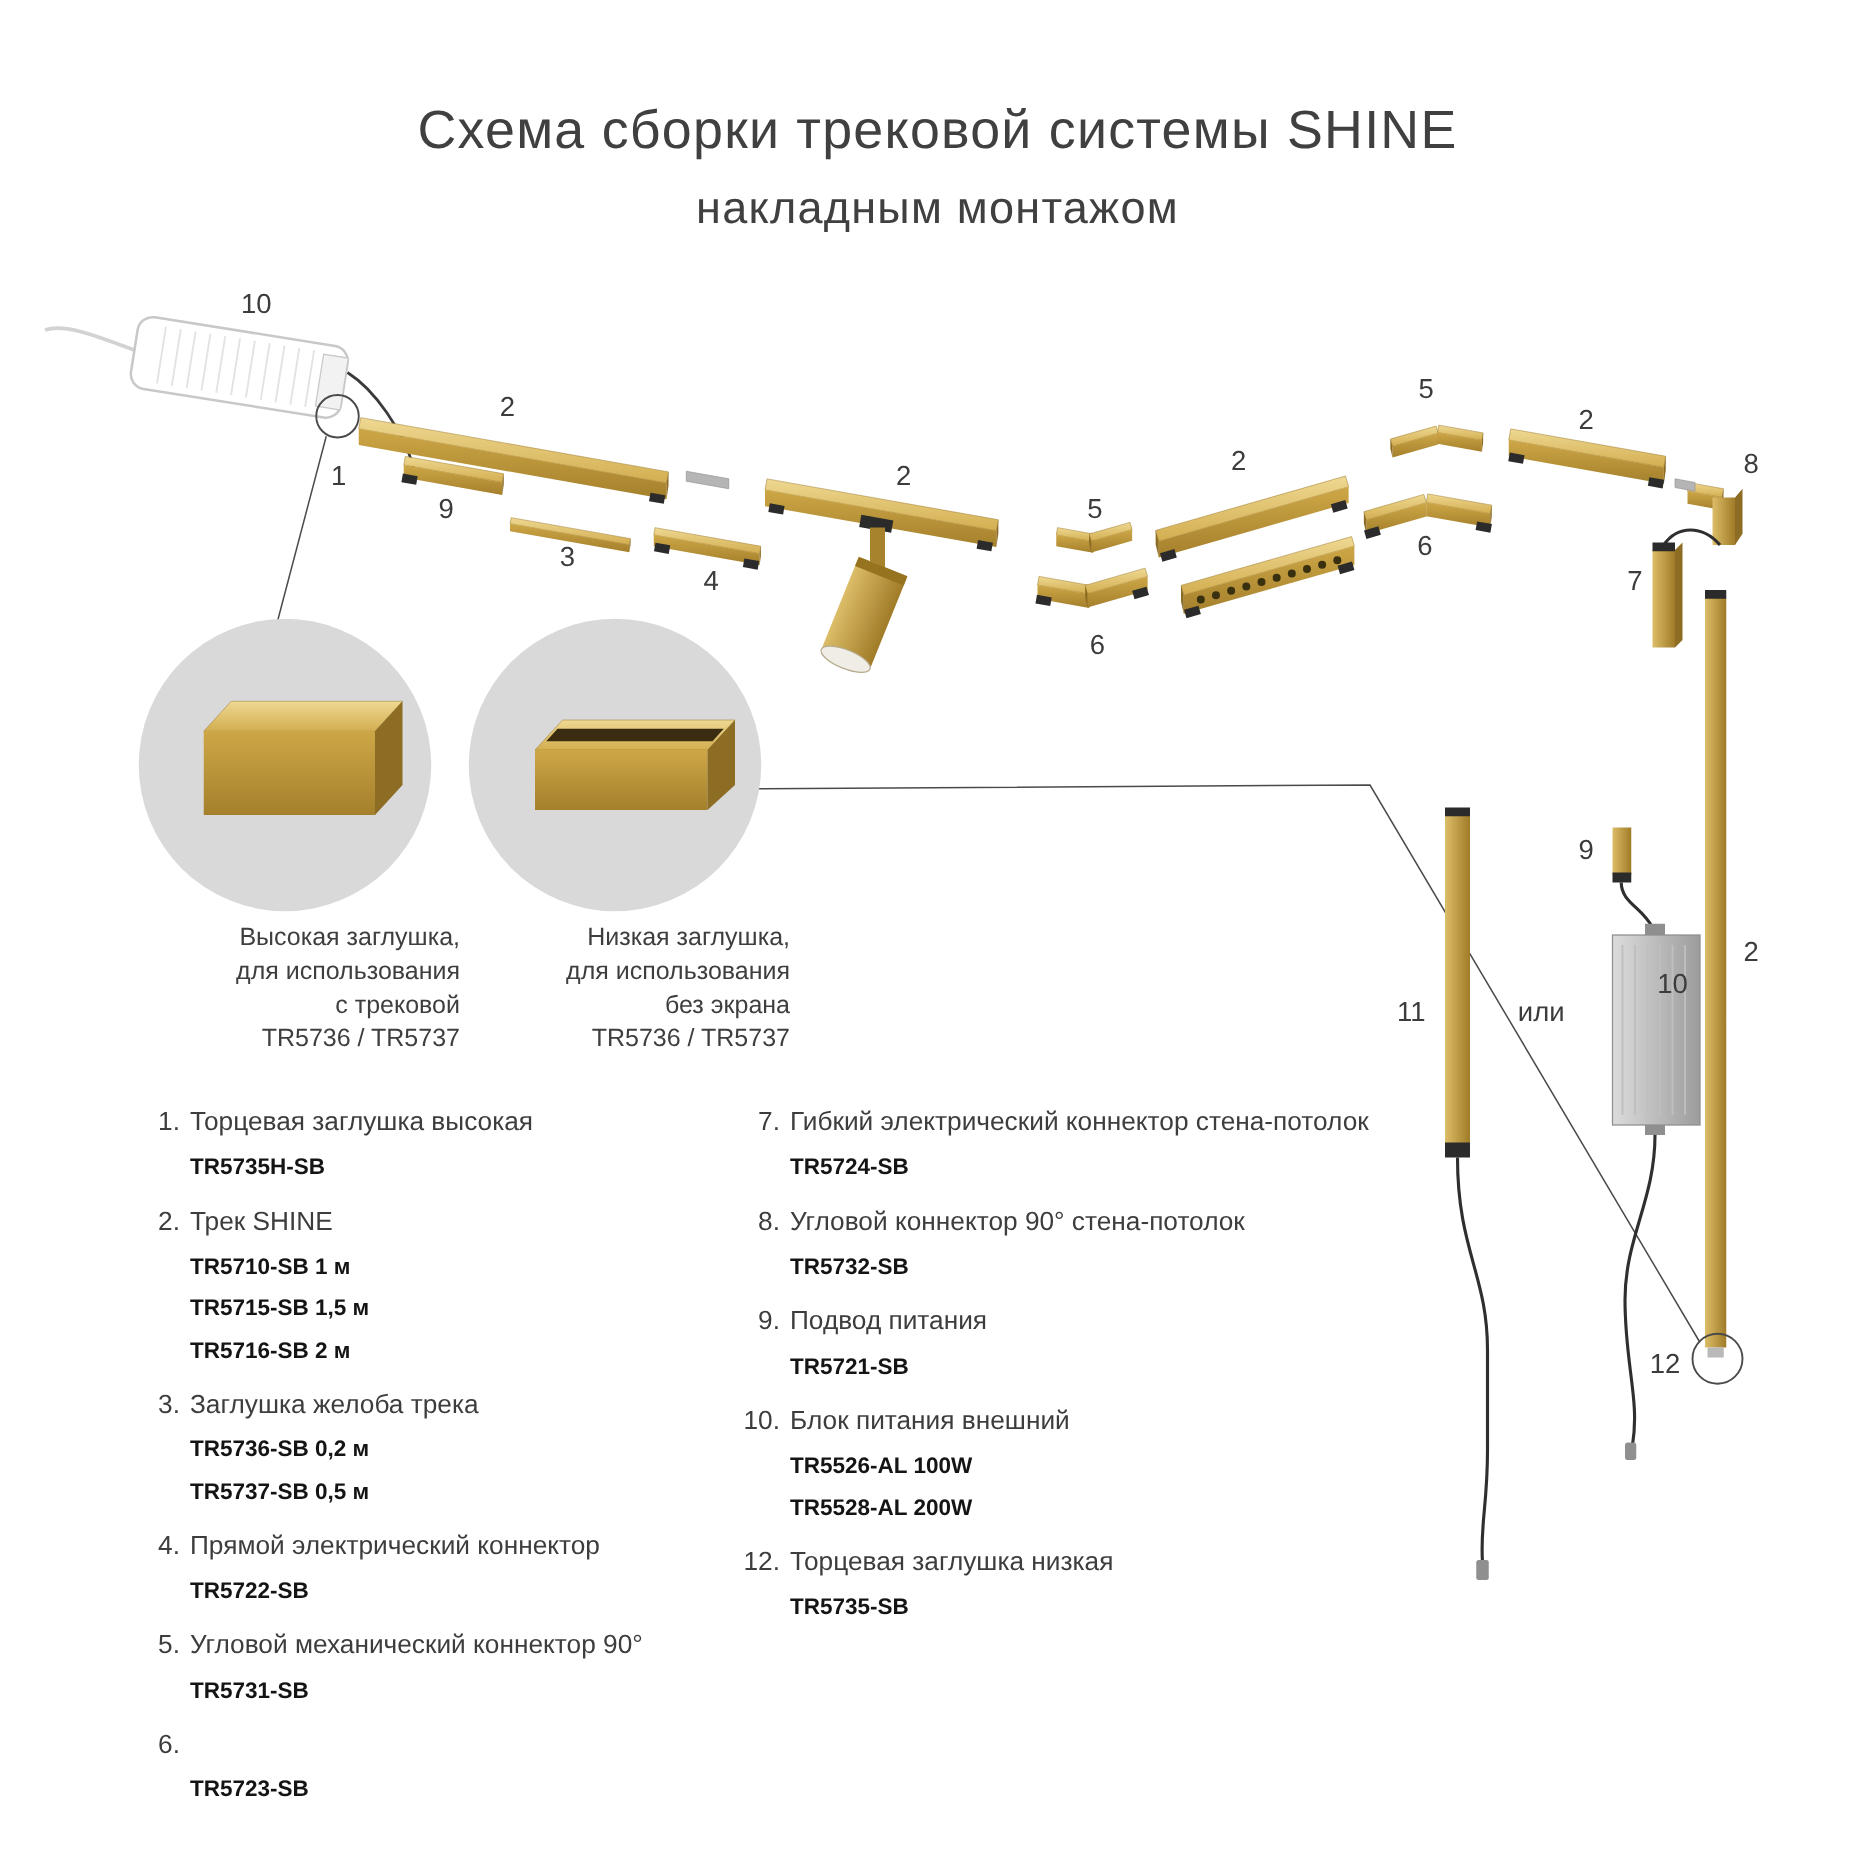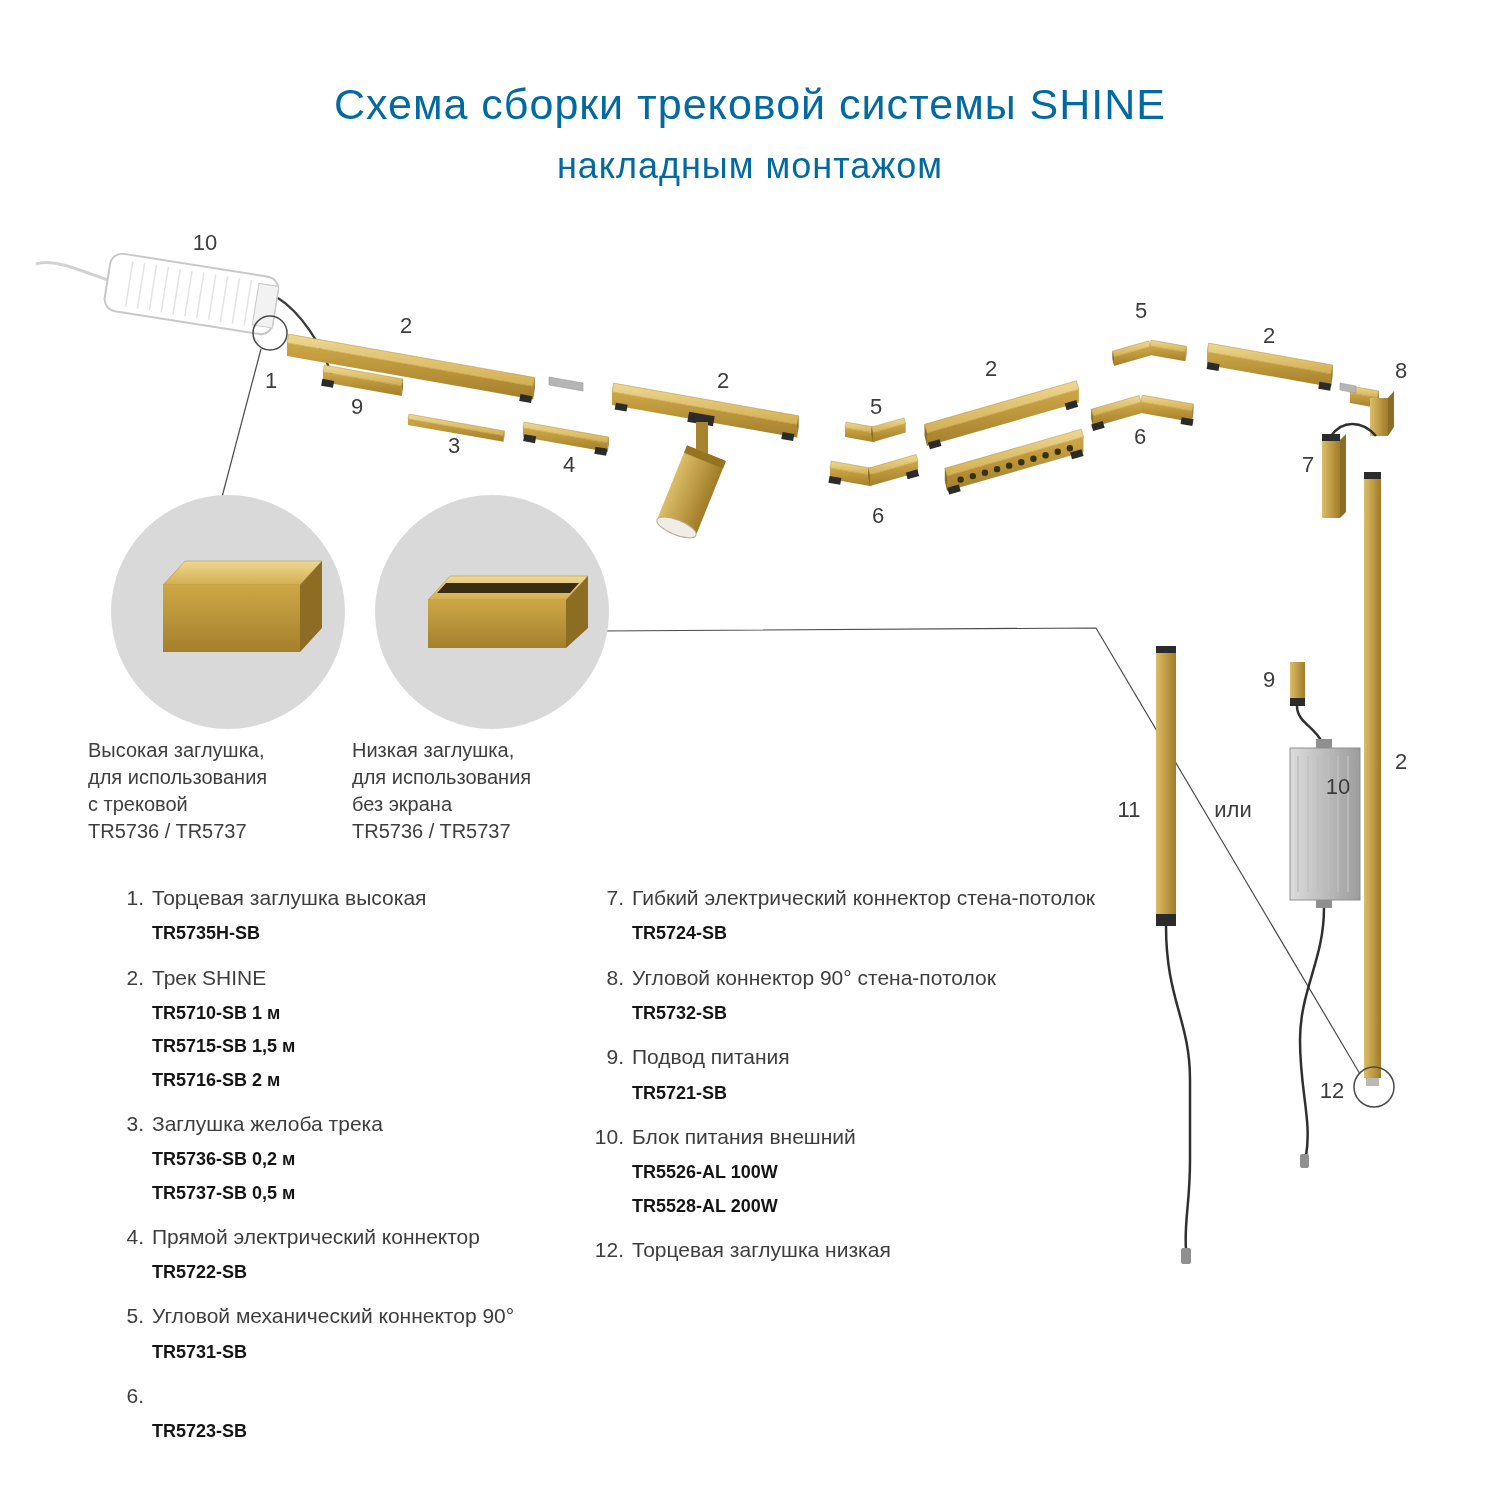--- a/index.html
+++ b/index.html
@@ -1,23 +1,23 @@
 <!DOCTYPE html>
 <html><head>
 <meta charset="utf-8">
 <style>
   *{margin:0;padding:0;box-sizing:border-box}
   html,body{background:#ffffff}
   body{font-family:"Liberation Sans",sans-serif}
   .page{position:relative;width:1500px;height:1500px;background:#fff;overflow:hidden}
-  .title{position:absolute;top:80px;left:0;width:100%;text-align:center;color:#0369a1}
+  .title{position:absolute;top:80px;left:0;width:100%;text-align:center;color:#404040}
   .title .t1{font-size:43px;letter-spacing:1px}
   .title .t2{font-size:36px;margin-top:16px;letter-spacing:1px}
   #diagram{position:absolute;left:0;top:0}
-  .caption{position:absolute;width:280px;text-align:left;font-size:20px;line-height:27px;color:#3e3e3e}
+  .caption{position:absolute;width:280px;text-align:right;font-size:20px;line-height:27px;color:#3e3e3e}
   .caption-left{left:88px;top:737px}
   .caption-right{left:352px;top:737px}
   .parts{position:absolute;top:884px;left:0;width:100%}
   .col{position:absolute;top:0}
   .col-left{left:108px;width:470px}
   .col-right{left:588px;width:560px}
   .pl-item{margin-bottom:18px}
   .pl-head{display:flex;font-size:21px;line-height:1.35;color:#3d3d3d}
   .pl-num{width:36px;text-align:right;margin-right:8px;flex:none}
   .pl-code{font-weight:700;color:#141414;font-size:18px;line-height:1.35;margin-left:44px;margin-top:9px}
@@ -366,17 +366,18 @@
             <span class="pl-name">Блок питания внешний</span>
           </div>
           <div class="pl-code">TR5526-AL 100W</div>
           <div class="pl-code">TR5528-AL 200W</div>
         </div>
         <div class="pl-item">
           <div class="pl-head">
             <span class="pl-num">12.</span>
             <span class="pl-name">Торцевая заглушка низкая</span>
           </div>
+          <div class="pl-code">TR5735-SB</div>
         </div>
       </div>
   </div>
 
 </div>
 
 </body></html>

